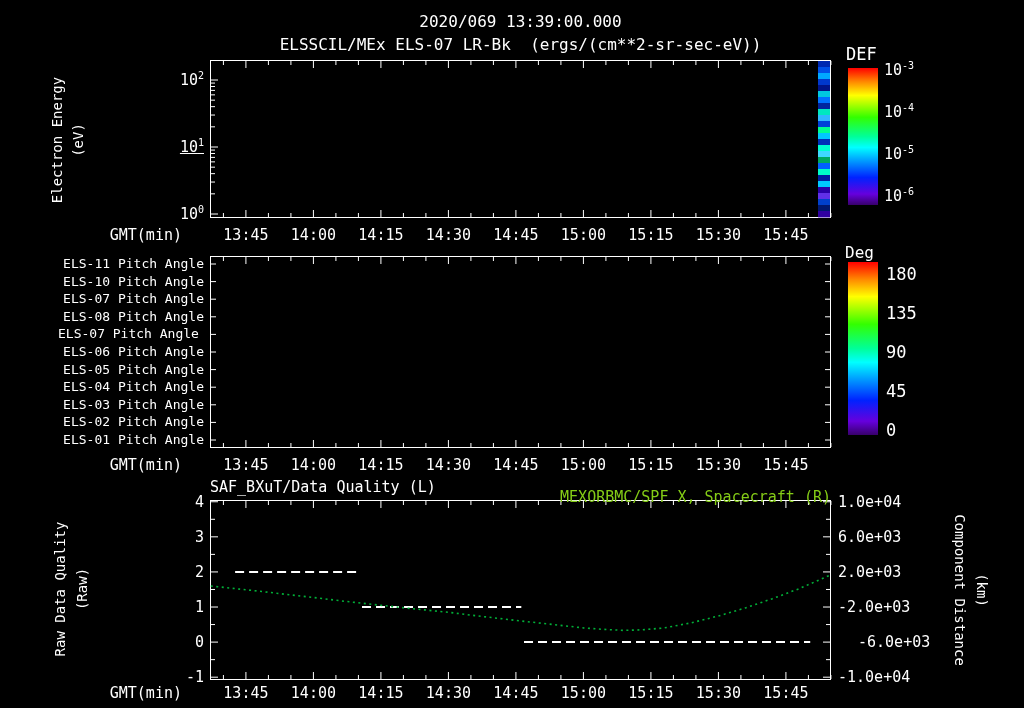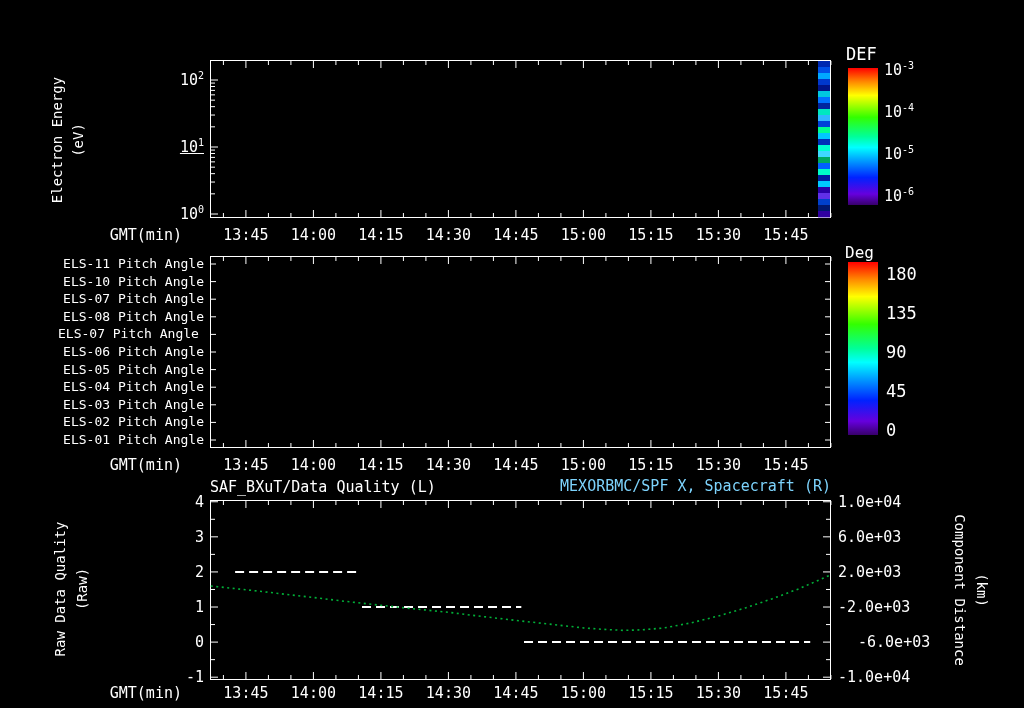--- a/index.html
+++ b/index.html
@@ -310,32 +310,34 @@
       <line x1="211" y1="554.3859649122807" x2="215" y2="554.3859649122807" stroke="#fff" stroke-width="1"></line>
       <line x1="826" y1="554.3859649122807" x2="830" y2="554.3859649122807" stroke="#fff" stroke-width="1"></line>
       <line x1="211" y1="519.2982456140351" x2="215" y2="519.2982456140351" stroke="#fff" stroke-width="1"></line>
       <line x1="826" y1="519.2982456140351" x2="830" y2="519.2982456140351" stroke="#fff" stroke-width="1"></line>
       <line x1="235.11" y1="571.9298245614035" x2="356.6099999999999" y2="571.9298245614035" stroke="#ffffff" stroke-width="2" stroke-dasharray="9 5"></line>
       <line x1="362.00999999999976" y1="607.0175438596491" x2="521.3099999999997" y2="607.0175438596491" stroke="#ffffff" stroke-width="2" stroke-dasharray="9 5"></line>
       <line x1="524.0099999999998" y1="642.1052631578948" x2="810.21" y2="642.1052631578948" stroke="#ffffff" stroke-width="2" stroke-dasharray="9 5"></line>
       <path d="M210.8 586.0 L259.4 591.2 L286.4 594.4 L313.4 597.5 L345.8 601.4 L380.9 605.3 L413.3 608.8 L448.4 612.3 L480.8 616.3 L515.9 620.4 L548.3 624.0 L583.4 627.9 L602.3 629.3 L623.9 630.4 L642.8 629.8 L664.4 627.9 L691.4 622.8 L718.4 616.0 L745.4 607.9 L772.4 598.7 L799.4 588.6 L831.8 574.4" fill="none" stroke="#00b038" stroke-width="1.6" stroke-dasharray="2 3.5"></path>
     </svg>
 
+  <div class="lbl" id="header-datetime">2020/069 13:39:00.000</div>
+  <div class="lbl" id="header-title">ELSSCIL/MEx ELS-07 LR-Bk  (ergs/(cm**2-sr-sec-eV))</div>
 
   <div class="lbl rotccw" id="p1-ylab1">Electron Energy</div>
   <div class="lbl rotccw" id="p1-ylab2">(eV)</div>
 
   <div class="lbl" id="def-title">DEF</div>
   <div class="colorbar" id="cb1" style="background: linear-gradient(rgb(255, 0, 0) 0%, rgb(255, 136, 0) 10%, rgb(255, 255, 0) 20%, rgb(51, 255, 0) 36%, rgb(0, 255, 153) 50%, rgb(0, 255, 255) 58%, rgb(0, 153, 255) 68%, rgb(0, 34, 255) 80%, rgb(102, 0, 221) 92%, rgb(56, 0, 107) 100%);"></div>
 
   <div class="lbl" id="deg-title">Deg</div>
   <div class="colorbar" id="cb2" style="background: linear-gradient(rgb(255, 0, 0) 0%, rgb(255, 136, 0) 10%, rgb(255, 255, 0) 20%, rgb(51, 255, 0) 36%, rgb(0, 255, 153) 50%, rgb(0, 255, 255) 58%, rgb(0, 153, 255) 68%, rgb(0, 34, 255) 80%, rgb(102, 0, 221) 92%, rgb(56, 0, 107) 100%);"></div>
 
   <div class="lbl" id="p3-left-title">SAF_BXuT/Data Quality (L)</div>
-  <div class="lbl" id="p3-right-title" style="color: #7dd3fc;">MEXORBMC/SPF X, Spacecraft (R)</div>
+  <div class="lbl" id="p3-right-title" style="color: #84cc16; margin-top: 11px;">MEXORBMC/SPF X, Spacecraft (R)</div>
 
   <div class="lbl rotccw" id="p3-ylab1">Raw Data Quality</div>
   <div class="lbl rotccw" id="p3-ylab2">(Raw)</div>
   <div class="lbl rotcw" id="p3-rlab1">Component Distance</div>
   <div class="lbl rotcw" id="p3-rlab2">(km)</div>
 
   <div id="labels">
       <span class="lbl" style="left: 90px; top: 226px; width: 92px; text-align: right;">GMT(min)</span>
       <span class="lbl" style="left: 215.91px; top: 226px; width: 60px; text-align: center;">13:45</span>
       <span class="lbl" style="left: 283.41px; top: 226px; width: 60px; text-align: center;">14:00</span>

